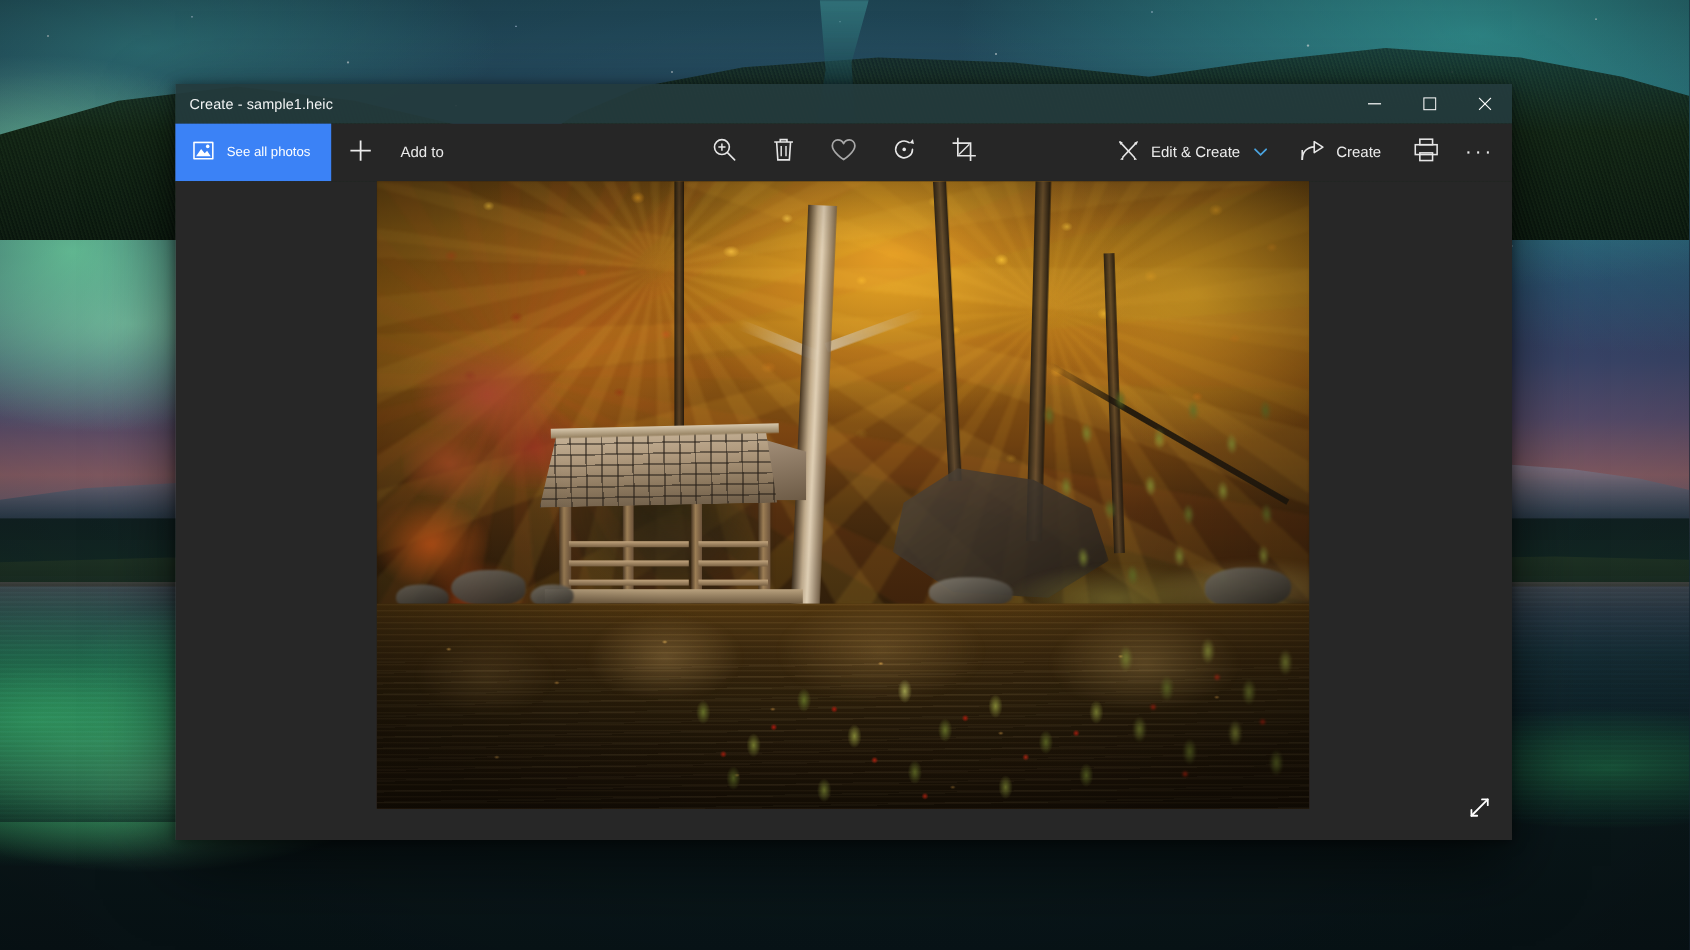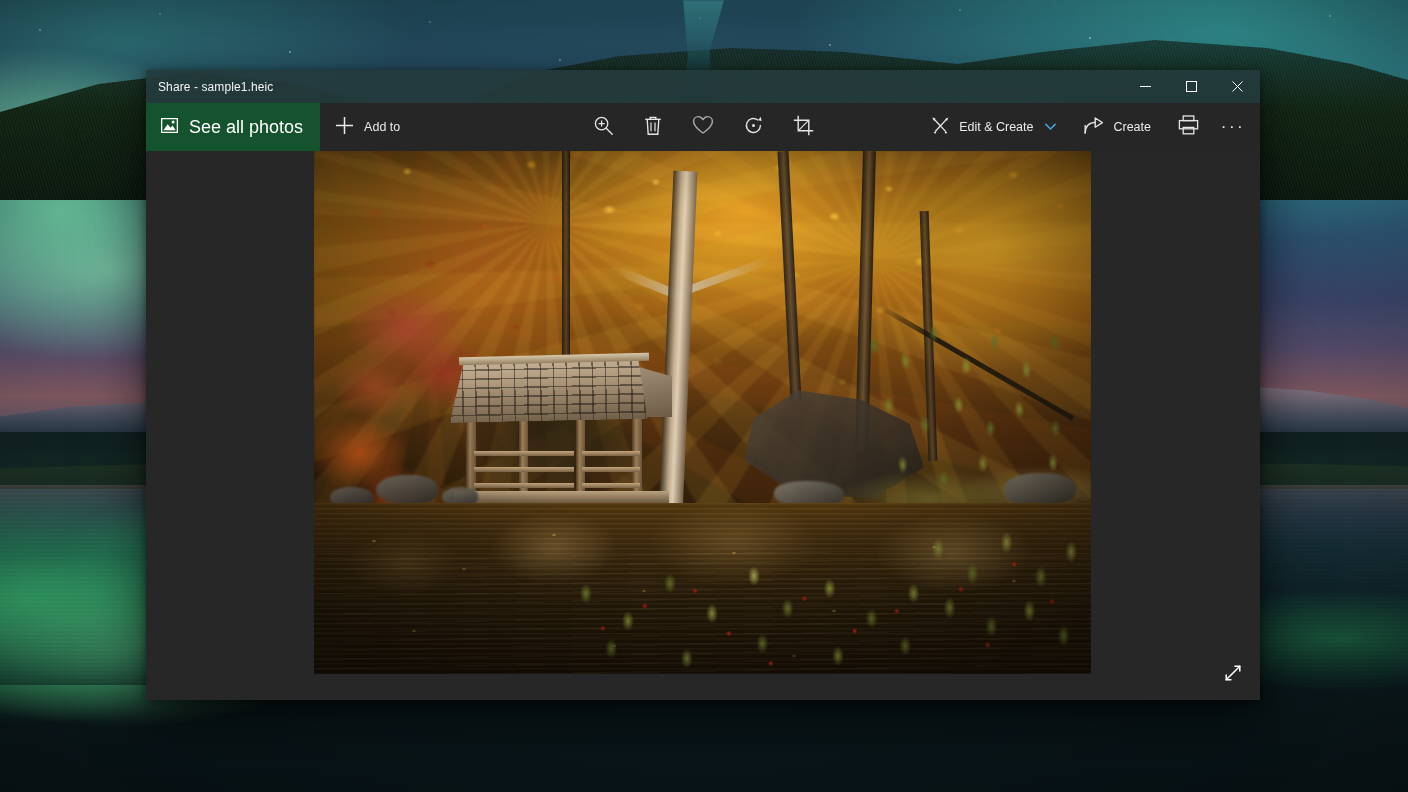--- a/index.html
+++ b/index.html
@@ -192,28 +192,28 @@
 
   
   .cmdbar {
     position: relative;
     height: 48px;
     background: #262626;
     display: flex; align-items: stretch;
   }
   .cb-left { display: flex; align-items: stretch; }
   .see-all {
-    background: #14532d;
+    background: #3b82f6;
     display: flex; align-items: center; gap: 11px;
     padding: 0 17px 0 15px;
-    color: #ffffff; font-size: 18px;
+    color: #ffffff; font-size: 11px;
     cursor: default;
   }
   .add-to {
-    display: flex; align-items: center; gap: 10px;
+    display: flex; align-items: center; gap: 24px;
     padding: 0 16px 0 15px;
     color: #e9e9e9; font-size: 12.5px;
     cursor: default;
   }
   .cb-center {
     position: absolute; left: 0; right: 0; top: 0; height: 48px;
     display: flex; align-items: center; justify-content: center;
     gap: 10px; pointer-events: none;
   }
   .cb-center .icobtn { pointer-events: auto; }
@@ -581,21 +581,21 @@
   <div class="wp-layer wp-ripple"></div>
   <div class="wp-layer wp-fg"></div>
   <div class="wp-layer wp-fg-tex"></div>
   <div class="wp-layer wp-channel"></div>
   <div class="wp-layer wp-vignette"></div>
 </div>
 
 <div id="win">
 
   <div class="titlebar">
-    <div class="title-text">Share - sample1.heic</div>
+    <div class="title-text">Create - sample1.heic</div>
     <div class="win-controls">
       <div class="wc">
         <svg width="11" height="11" viewBox="0 0 11 11">
             <rect x="0" y="5" width="11" height="1" fill="#ffffff"></rect>
           </svg>
       </div>
       <div class="wc">
         <svg width="11" height="11" viewBox="0 0 11 11">
             <rect x="0.5" y="0.5" width="10" height="10" fill="none" stroke="#ffffff" stroke-width="1"></rect>
           </svg>

